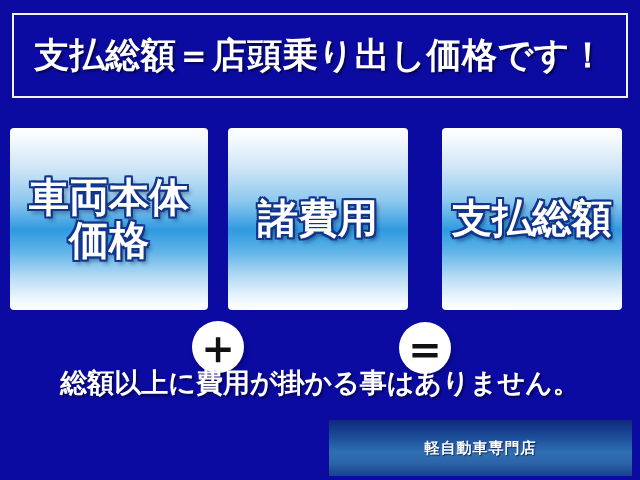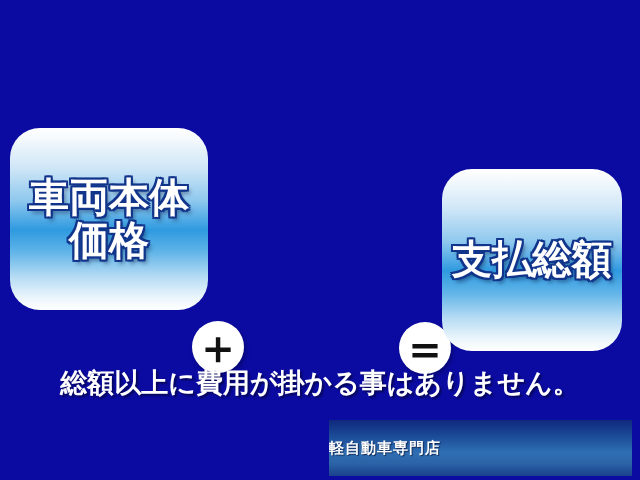--- a/index.html
+++ b/index.html
@@ -53,39 +53,39 @@
     left: 0;
     top: 128px;
     width: 640px;
     height: 182px;
   }
 
   .formula-box {
     position: absolute;
     top: 0;
     height: 182px;
-    border-radius: 30px;
+    border-radius: 4px;
     background: linear-gradient(to bottom,
         #ffffff 0%,
         #f4f9fd 6%,
         #cfe6f7 22%,
         #8ec8ee 40%,
         #2f9ae0 56%,
         #60b4e8 68%,
         #b7dcf4 82%,
         #eaf5fc 93%,
         #ffffff 100%);
     display: flex;
     align-items: center;
     justify-content: center;
     text-align: center;
   }
   #box-vehicle  { left: 10px;  width: 198px; }
   #box-fees     { left: 228px; width: 180px; }
-  #box-total    { left: 442px; width: 180px; margin-top: 41px; }
+  #box-total    { left: 442px; width: 180px; }
 
   .box-label {
     color: #ffffff;
     font-weight: bold;
     line-height: 1.08;
     white-space: pre-line;
     text-shadow:
       -2px -2px 0 #12358c,
        2px -2px 0 #12358c,
       -2px  2px 0 #12358c,
@@ -142,20 +142,21 @@
     width: 303px;
     height: 56px;
     background: linear-gradient(to bottom,
         #10287d 0%,
         #1b4a96 28%,
         #2f6fb3 58%,
         #2b63a6 78%,
         #1a3f8c 100%);
     display: flex;
     flex-direction: column;
+    align-items: center;
     justify-content: center;
   }
   #logo-sub {
     color: #ffffff;
     font-size: 15px;
     font-weight: bold;
     letter-spacing: 1px;
     line-height: 1;
     margin-bottom: 2px;
     text-shadow: 1px 1px 1px rgba(0,0,30,0.6);
@@ -167,32 +168,38 @@
     letter-spacing: 0.5px;
     line-height: 1;
     text-shadow: 1px 2px 2px rgba(0,0,30,0.65);
   }
 </style>
 </head>
 <body>
 
 <div id="banner">
 
+  <div id="header-box">
+    <div id="header-title">支払総額＝店頭乗り出し価格です！</div>
+  </div>
 
   <div id="formula-row">
 
     <div id="box-vehicle" class="formula-box">
       <div class="box-label">車両本体
 価格</div>
     </div>
 
     <div id="op-plus" class="operator">
       <span>＋</span>
     </div>
 
+    <div id="box-fees" class="formula-box">
+      <div class="box-label">諸費用</div>
+    </div>
 
     <div id="op-equal" class="operator">
       <span>＝</span>
     </div>
 
     <div id="box-total" class="formula-box">
       <div class="box-label">支払総額</div>
     </div>
 
   </div>

